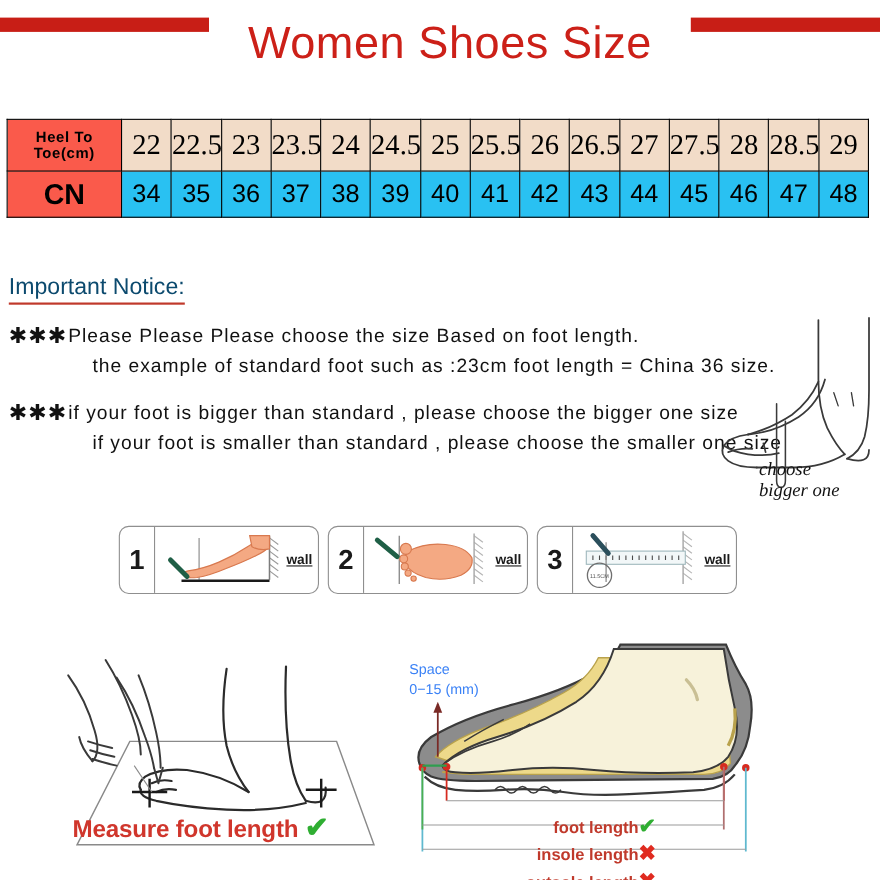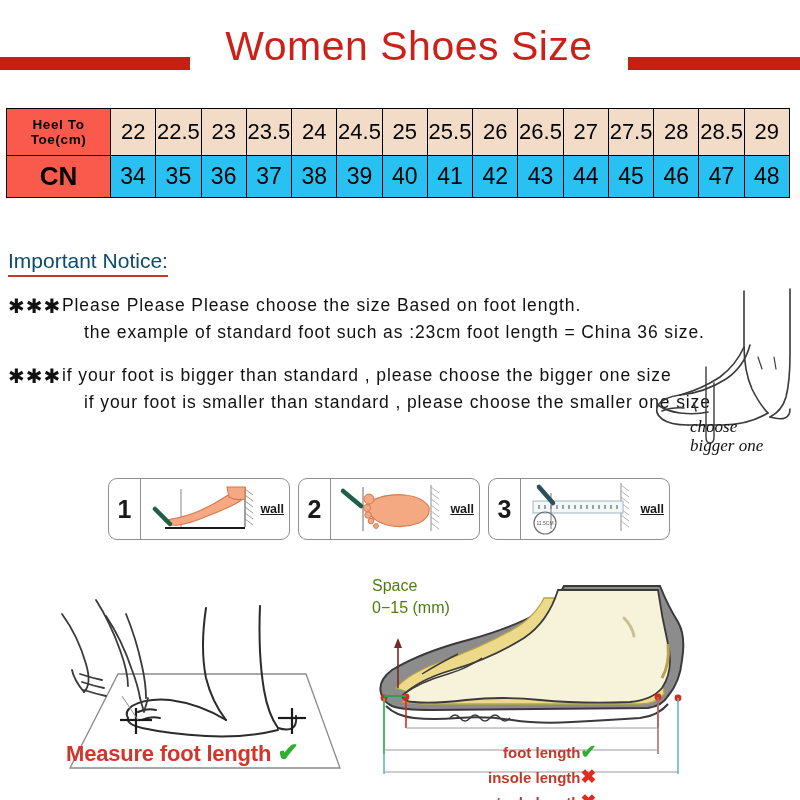--- a/index.html
+++ b/index.html
@@ -7,21 +7,21 @@
     width: 800px; height: 800px;
     background: #ffffff;
     font-family: "Liberation Sans", sans-serif;
     overflow: hidden;
   }
   #page { position: relative; width: 800px; height: 800px; background: #fff; }
 
   
   .title-row {
     position: absolute; top: 16px; left: 0; width: 800px; height: 54px;
-    display: flex; align-items: flex-end;
+    display: flex; align-items: flex-start;
   }
   .title-bar { height: 13px; background: #c81e16; flex: 0 0 auto; }
   .title-bar.left { width: 190px; }
   .title-bar.right { width: 172px; }
   .title-text {
     flex: 1 1 auto; text-align: center;
     color: #cc2018; font-size: 41px; letter-spacing: 0.5px;
     font-family: "Liberation Sans", sans-serif;
     white-space: nowrap; padding: 0 6px;
   }
@@ -39,21 +39,21 @@
     font-family: "Liberation Sans", sans-serif;
     color: #000;
     padding: 0;
   }
   .rowhead {
     background: #fa5a4b;
     width: 104px;
   }
   .rowhead.h1 { font-size: 13.5px; font-weight: bold; letter-spacing: 0.6px; height: 47px; }
   .rowhead.h2 { font-size: 26px; font-weight: bold; height: 42px; }
-  td.cm  { background: #f2dcc8; font-size: 22px; height: 47px; }
+  td.cm  { background: #f2dcc8; font-size: 26px; height: 47px; font-family: Liberation Serif, serif; }
   td.cn  { background: #29c1f2; font-size: 23px; height: 42px; }
 
   
   .notice-title {
     position: absolute; left: 8px; top: 249px;
     font-size: 21px; color: #0c4a6e;
     border-bottom: 2px solid #c0392b; padding-bottom: 2px;
     font-family: "Liberation Sans", sans-serif;
   }
   .notice-block { position: absolute; left: 8px; top: 292px; width: 690px; }
@@ -102,22 +102,22 @@
   .measure-label {
     position: absolute; left: 42px; top: 737px;
     font-size: 22px; font-weight: bold; color: #d0362c;
     letter-spacing: -0.2px; white-space: nowrap; margin-left: 24px;
   }
   .check-green { color: #2fae32; font-size: 26px; font-weight: bold; }
 
   
   .shoe-art { position: absolute; left: 362px; top: 578px; width: 436px; height: 218px; }
   .space-label {
-    position: absolute; left: 372px; top: 575px;
-    font-size: 16px; color: #4d7c0f; line-height: 1.35; white-space: nowrap;
+    position: absolute; left: 372px; top: 600px;
+    font-size: 13px; color: #3b82f6; line-height: 1.35; white-space: nowrap;
   }
   .shoe-legend {
     position: absolute; left: 478px; top: 739px;
     font-size: 15px; font-weight: bold; color: #c0392b;
     line-height: 1.32; text-align: right; white-space: nowrap;
   }
   .shoe-legend .row { display: block; }
   .mark-x { color: #e02b20; font-size: 19px; font-weight: bold; }
   .mark-v { color: #2fae32; font-size: 19px; font-weight: bold; }
 </style>

